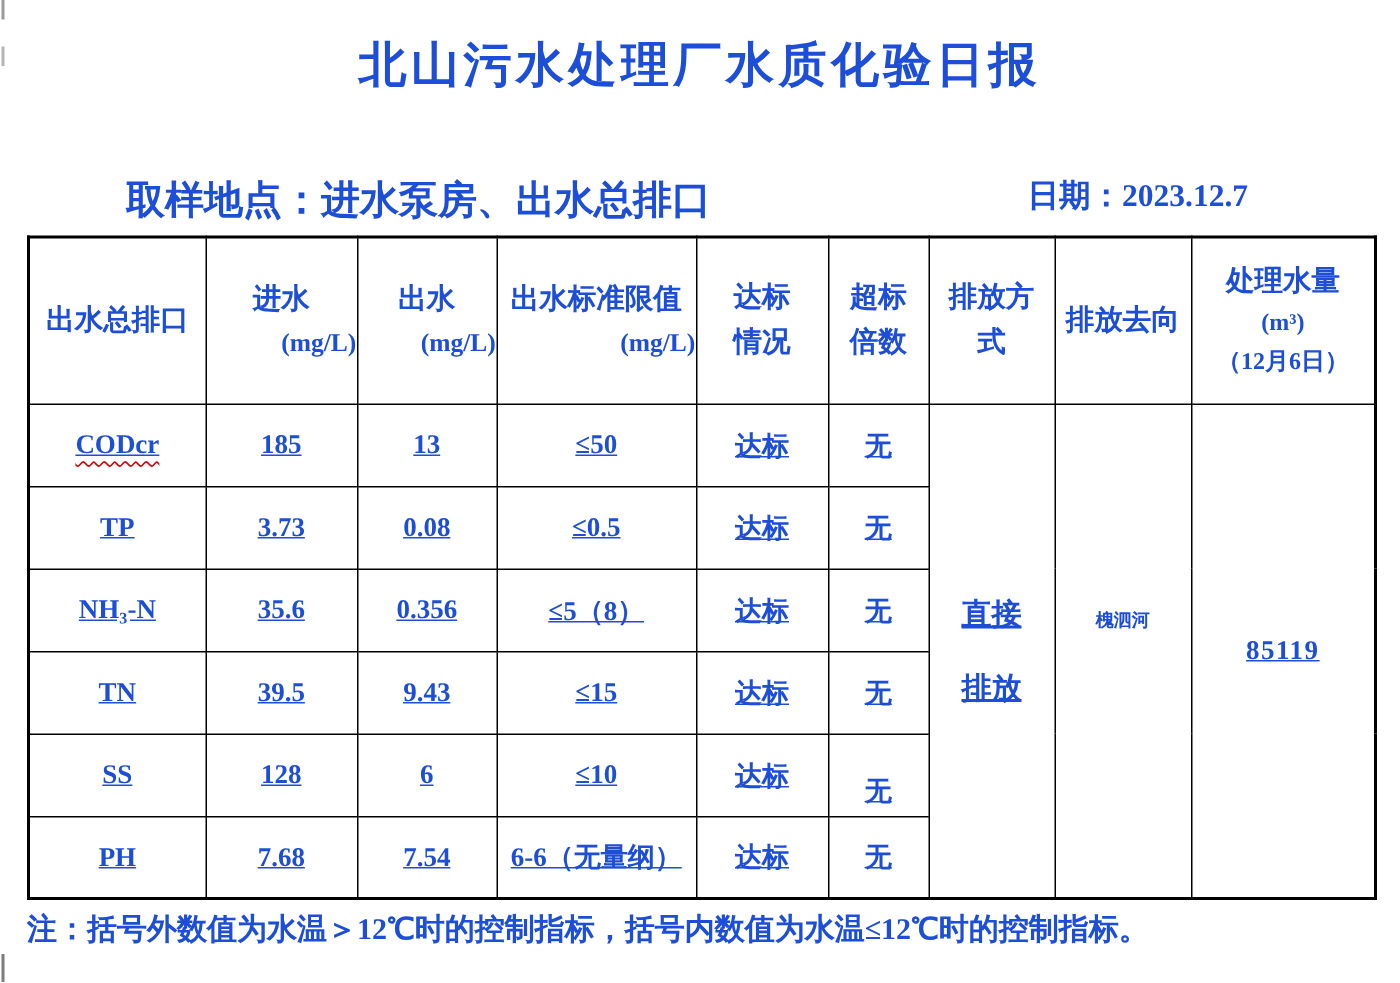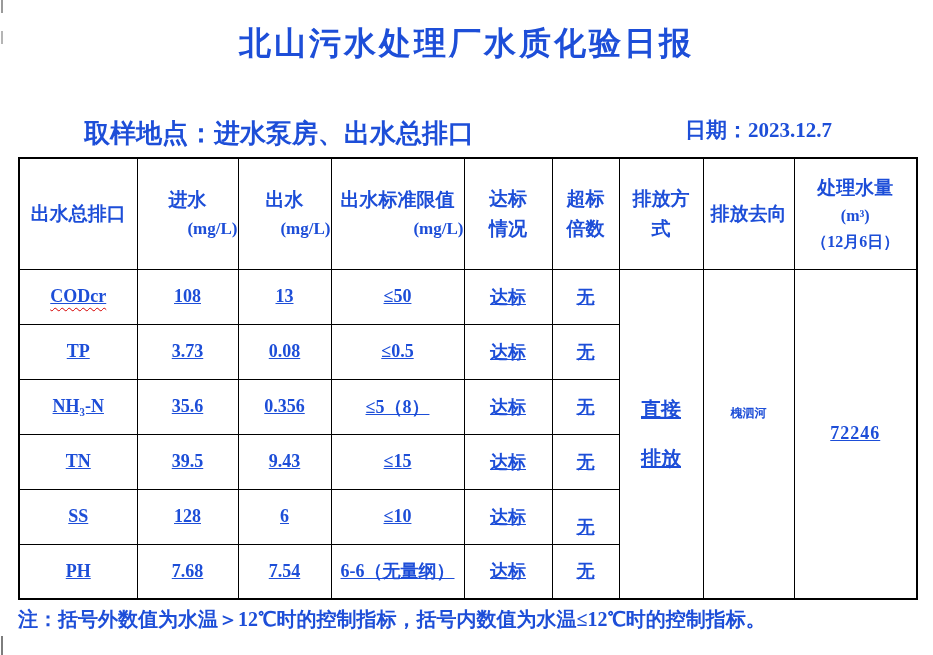--- a/index.html
+++ b/index.html
@@ -181,35 +181,35 @@
         <th>
           <div class="h-line">处理水量</div>
           <div class="h-sub2">(m³)</div>
           <div class="h-sub2">（12月6日）</div>
         </th>
       </tr>
     </thead>
     <tbody>
       <tr>
         <td class="cell-name"><span class="spellcheck">CODcr</span></td>
-        <td>108</td>
+        <td>185</td>
         <td>13</td>
         <td>≤50</td>
         <td>达标</td>
         <td class="cell-exceed">无</td>
         <td class="cell-method" rowspan="6">
           <div class="stack">
             <span>直接</span>
             <span>排放</span>
           </div>
         </td>
         <td class="cell-destination" rowspan="6">
           <span>槐泗河</span>
         </td>
-        <td class="cell-volume" rowspan="6">72246</td>
+        <td class="cell-volume" rowspan="6">85119</td>
       </tr>
       <tr>
         <td class="cell-name">TP</td>
         <td>3.73</td>
         <td>0.08</td>
         <td>≤0.5</td>
         <td>达标</td>
         <td class="cell-exceed">无</td>
       </tr>
       <tr>

